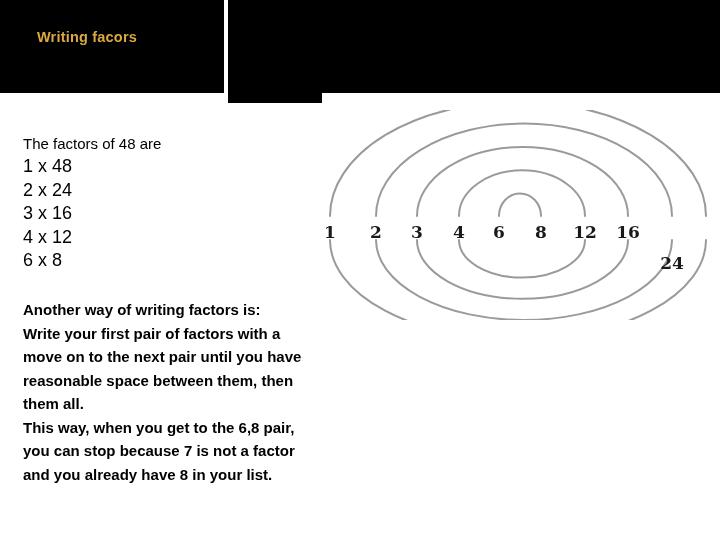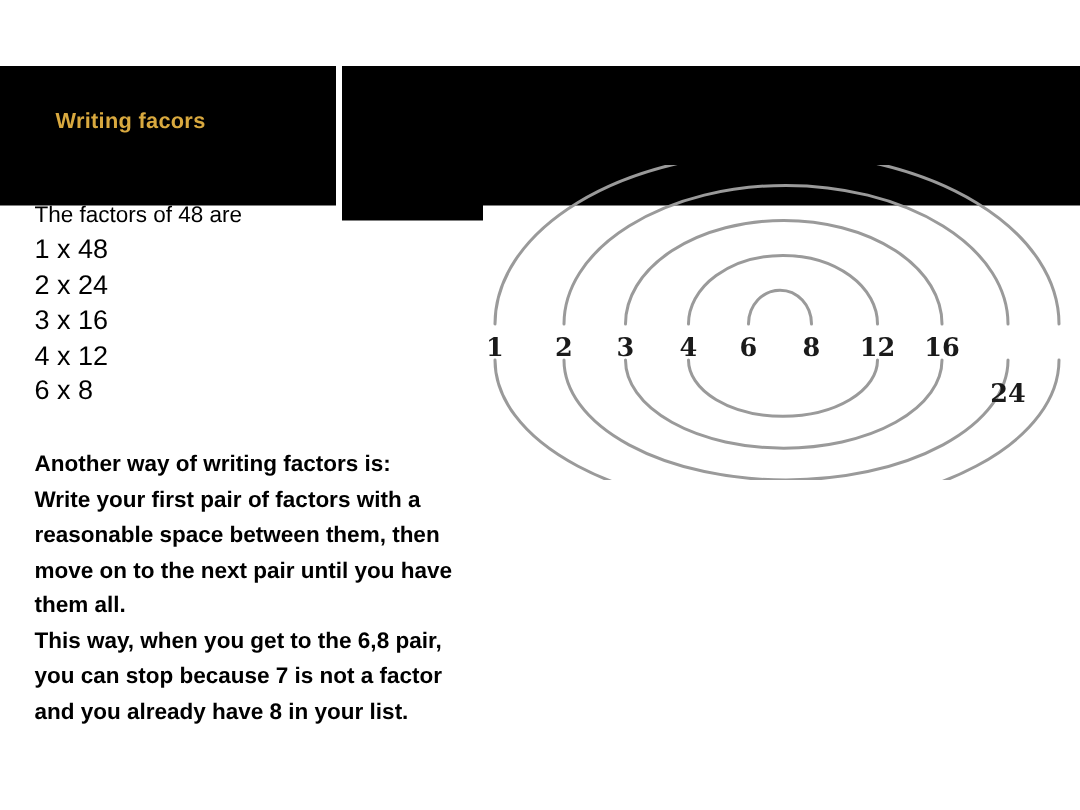--- a/index.html
+++ b/index.html
@@ -16,21 +16,20 @@
     color: #000000;
   }
 
   
   #header-banner {
     position: absolute;
     left: 0;
     top: 0;
     width: 720px;
     height: 93px;
-    margin-top: 44px;
   }
   .hdr-block {
     position: absolute;
     background: #000000;
   }
   #hdr-left     { left: 0;    top: 0; width: 224px; height: 93px; }
   #hdr-tab      { left: 228px; top: 0; width: 94px;  height: 103px; }
   #hdr-right    { left: 322px; top: 0; width: 398px; height: 93px; }
 
   #slide-title {
@@ -125,22 +124,22 @@
       <div class="factor-pair">2 x 24</div>
       <div class="factor-pair">3 x 16</div>
       <div class="factor-pair">4 x 12</div>
       <div class="factor-pair">6 x 8</div>
     </div>
 </div>
 
 <div id="method-paragraph">
     <div class="method-line">Another way of writing factors is:</div>
     <div class="method-line">Write your first pair of factors with a</div>
+    <div class="method-line">move on to the next pair until you have</div>
     <div class="method-line">reasonable space between them, then</div>
-    <div class="method-line">move on to the next pair until you have</div>
     <div class="method-line">them all.</div>
     <div class="method-line">This way, when you get to the 6,8 pair,</div>
     <div class="method-line">you can stop because 7 is not a factor</div>
     <div class="method-line">and you already have 8 in your list.</div>
   </div>
 
 <div id="factor-rainbow">
   <svg id="rainbow-svg" width="410" height="210" viewBox="0 0 410 210">
       <path d="M 20 106 A 188 114.4 0 0 1 396 106" fill="none" stroke="#9a9a9a" stroke-width="2" stroke-linecap="round"></path>
       <path d="M 20 130 A 188 100 0 0 0 396 130" fill="none" stroke="#9a9a9a" stroke-width="2" stroke-linecap="round"></path>

